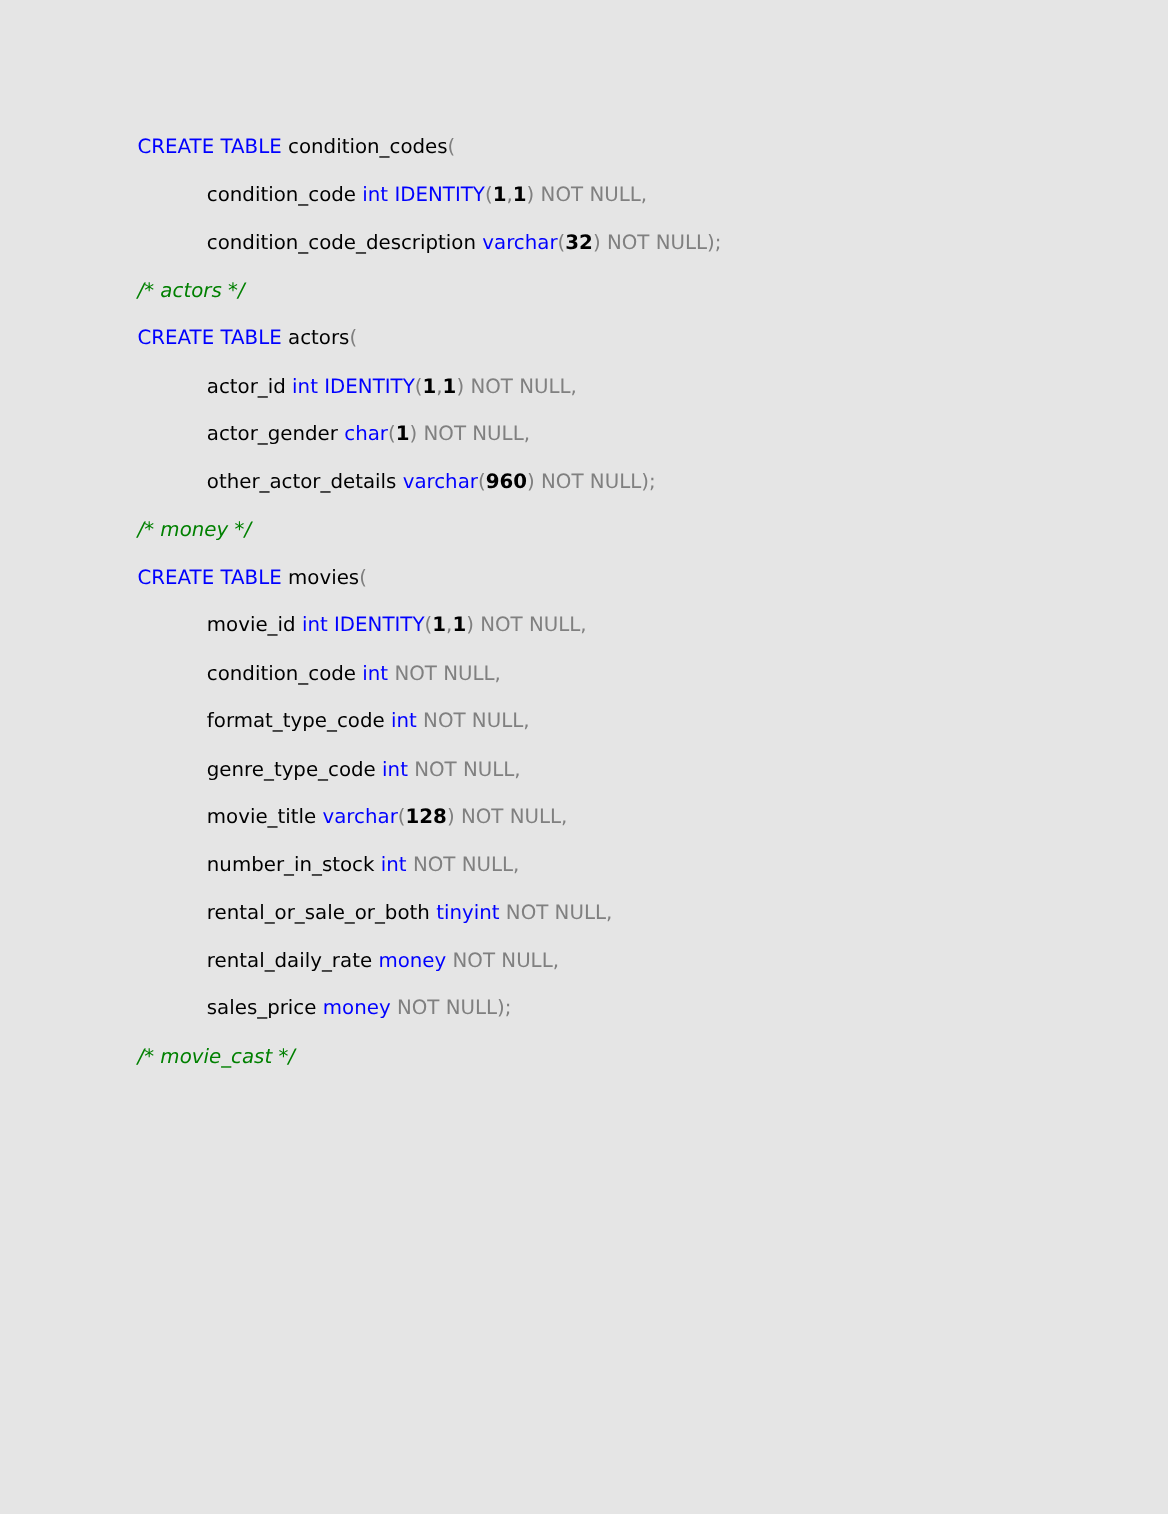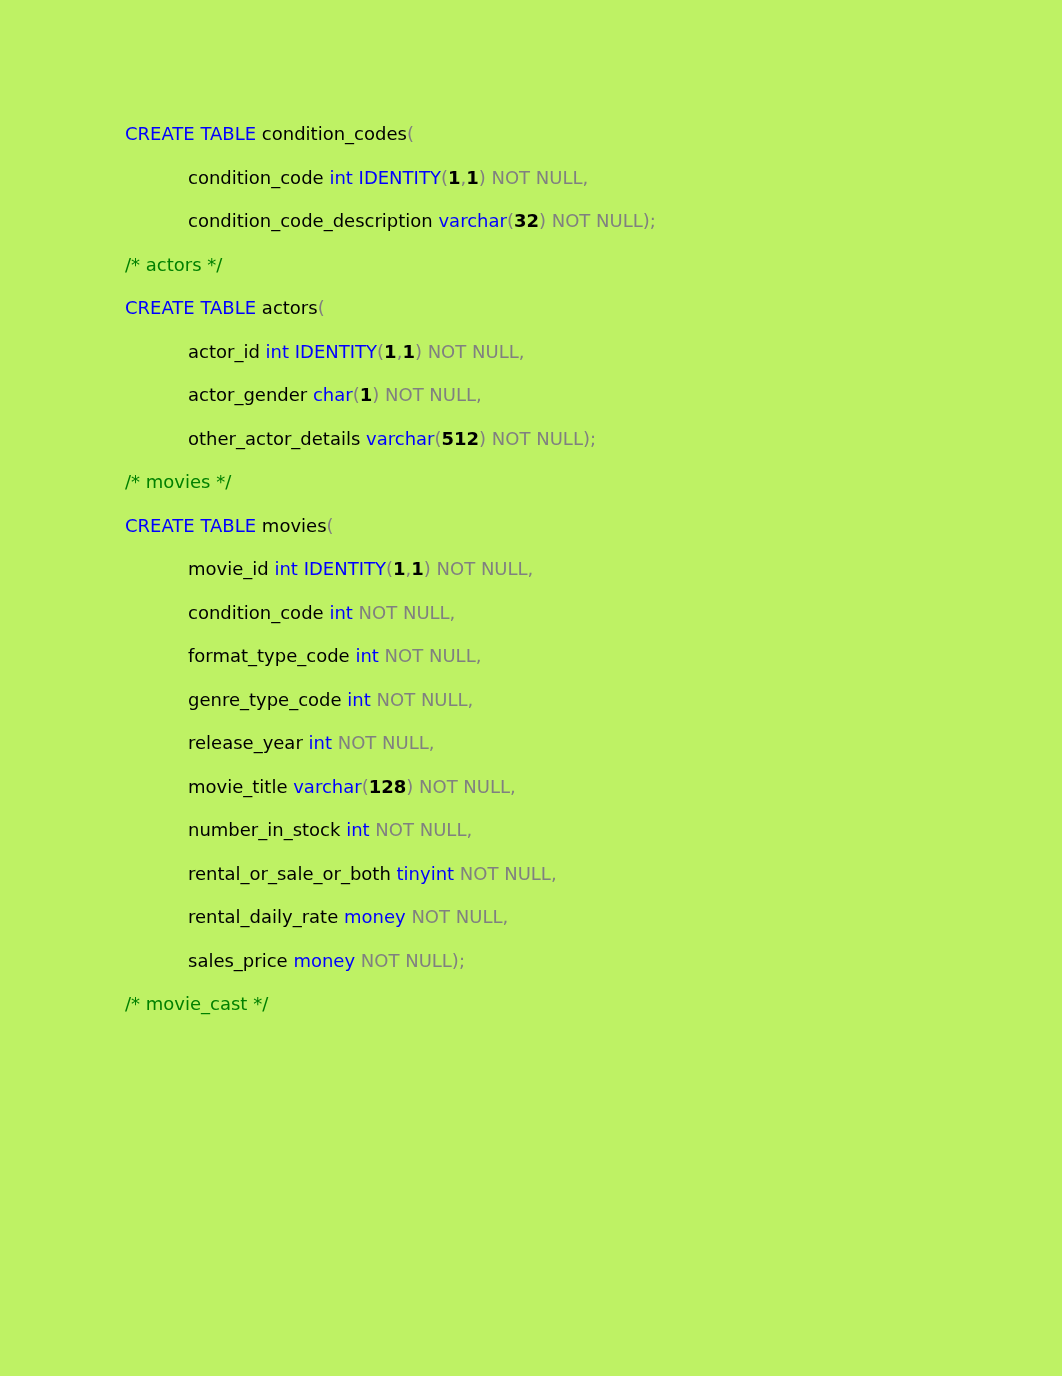--- a/index.html
+++ b/index.html
@@ -12,60 +12,59 @@
     height: 1376px;
     font-family: "DejaVu Sans", sans-serif;
     font-size: 18px;
     color: #000000;
     overflow: hidden;
   }
   #page {
     position: relative;
     width: 1062px;
     height: 1376px;
-    background: #bef264;
+    background: #e5e5e5;
     box-sizing: border-box;
     padding: 122px 0 0 125px;
   }
   .line {
     height: 43.5px;
     line-height: 24px;
     white-space: pre;
     font-size: 18px;
   }
   .line.indent {
     padding-left: 63px;
   }
   .tok { white-space: pre; }
   .kw       { color: #0000ff; }
   .ident    { color: #000000; }
   .muted    { color: #808080; }
   .num      { color: #000000; font-weight: bold; }
-  .comment  { color: #008000; }
+  .comment  { color: #008000; font-style: italic; }
 </style>
 </head>
 <body>
 
 <div id="page">
   <div id="code-body">
       <div class="line"><span class="tok kw">CREATE TABLE</span><span class="tok ident"> </span><span class="tok ident">condition_codes</span><span class="tok muted">(</span></div>
       <div class="line indent"><span class="tok ident">condition_code</span><span class="tok ident"> </span><span class="tok kw">int</span><span class="tok ident"> </span><span class="tok kw">IDENTITY</span><span class="tok muted">(</span><span class="tok num">1</span><span class="tok muted">,</span><span class="tok num">1</span><span class="tok muted">)</span><span class="tok muted"> NOT NULL,</span></div>
       <div class="line indent"><span class="tok ident">condition_code_description</span><span class="tok ident"> </span><span class="tok kw">varchar</span><span class="tok muted">(</span><span class="tok num">32</span><span class="tok muted">)</span><span class="tok muted"> NOT NULL);</span></div>
       <div class="line"><span class="tok comment">/* actors */</span></div>
       <div class="line"><span class="tok kw">CREATE TABLE</span><span class="tok ident"> </span><span class="tok ident">actors</span><span class="tok muted">(</span></div>
       <div class="line indent"><span class="tok ident">actor_id</span><span class="tok ident"> </span><span class="tok kw">int</span><span class="tok ident"> </span><span class="tok kw">IDENTITY</span><span class="tok muted">(</span><span class="tok num">1</span><span class="tok muted">,</span><span class="tok num">1</span><span class="tok muted">)</span><span class="tok muted"> NOT NULL,</span></div>
       <div class="line indent"><span class="tok ident">actor_gender</span><span class="tok ident"> </span><span class="tok kw">char</span><span class="tok muted">(</span><span class="tok num">1</span><span class="tok muted">)</span><span class="tok muted"> NOT NULL,</span></div>
-      <div class="line indent"><span class="tok ident">other_actor_details</span><span class="tok ident"> </span><span class="tok kw">varchar</span><span class="tok muted">(</span><span class="tok num">512</span><span class="tok muted">)</span><span class="tok muted"> NOT NULL);</span></div>
-      <div class="line"><span class="tok comment">/* movies */</span></div>
+      <div class="line indent"><span class="tok ident">other_actor_details</span><span class="tok ident"> </span><span class="tok kw">varchar</span><span class="tok muted">(</span><span class="tok num">960</span><span class="tok muted">)</span><span class="tok muted"> NOT NULL);</span></div>
+      <div class="line"><span class="tok comment">/* money */</span></div>
       <div class="line"><span class="tok kw">CREATE TABLE</span><span class="tok ident"> </span><span class="tok ident">movies</span><span class="tok muted">(</span></div>
       <div class="line indent"><span class="tok ident">movie_id</span><span class="tok ident"> </span><span class="tok kw">int</span><span class="tok ident"> </span><span class="tok kw">IDENTITY</span><span class="tok muted">(</span><span class="tok num">1</span><span class="tok muted">,</span><span class="tok num">1</span><span class="tok muted">)</span><span class="tok muted"> NOT NULL,</span></div>
       <div class="line indent"><span class="tok ident">condition_code</span><span class="tok ident"> </span><span class="tok kw">int</span><span class="tok muted"> NOT NULL,</span></div>
       <div class="line indent"><span class="tok ident">format_type_code</span><span class="tok ident"> </span><span class="tok kw">int</span><span class="tok muted"> NOT NULL,</span></div>
       <div class="line indent"><span class="tok ident">genre_type_code</span><span class="tok ident"> </span><span class="tok kw">int</span><span class="tok muted"> NOT NULL,</span></div>
-      <div class="line indent"><span class="tok ident">release_year</span><span class="tok ident"> </span><span class="tok kw">int</span><span class="tok muted"> NOT NULL,</span></div>
       <div class="line indent"><span class="tok ident">movie_title</span><span class="tok ident"> </span><span class="tok kw">varchar</span><span class="tok muted">(</span><span class="tok num">128</span><span class="tok muted">)</span><span class="tok muted"> NOT NULL,</span></div>
       <div class="line indent"><span class="tok ident">number_in_stock</span><span class="tok ident"> </span><span class="tok kw">int</span><span class="tok muted"> NOT NULL,</span></div>
       <div class="line indent"><span class="tok ident">rental_or_sale_or_both</span><span class="tok ident"> </span><span class="tok kw">tinyint</span><span class="tok muted"> NOT NULL,</span></div>
       <div class="line indent"><span class="tok ident">rental_daily_rate</span><span class="tok ident"> </span><span class="tok kw">money</span><span class="tok muted"> NOT NULL,</span></div>
       <div class="line indent"><span class="tok ident">sales_price</span><span class="tok ident"> </span><span class="tok kw">money</span><span class="tok muted"> NOT NULL);</span></div>
       <div class="line"><span class="tok comment">/* movie_cast */</span></div>
     </div>
 </div>
 
 </body></html>

